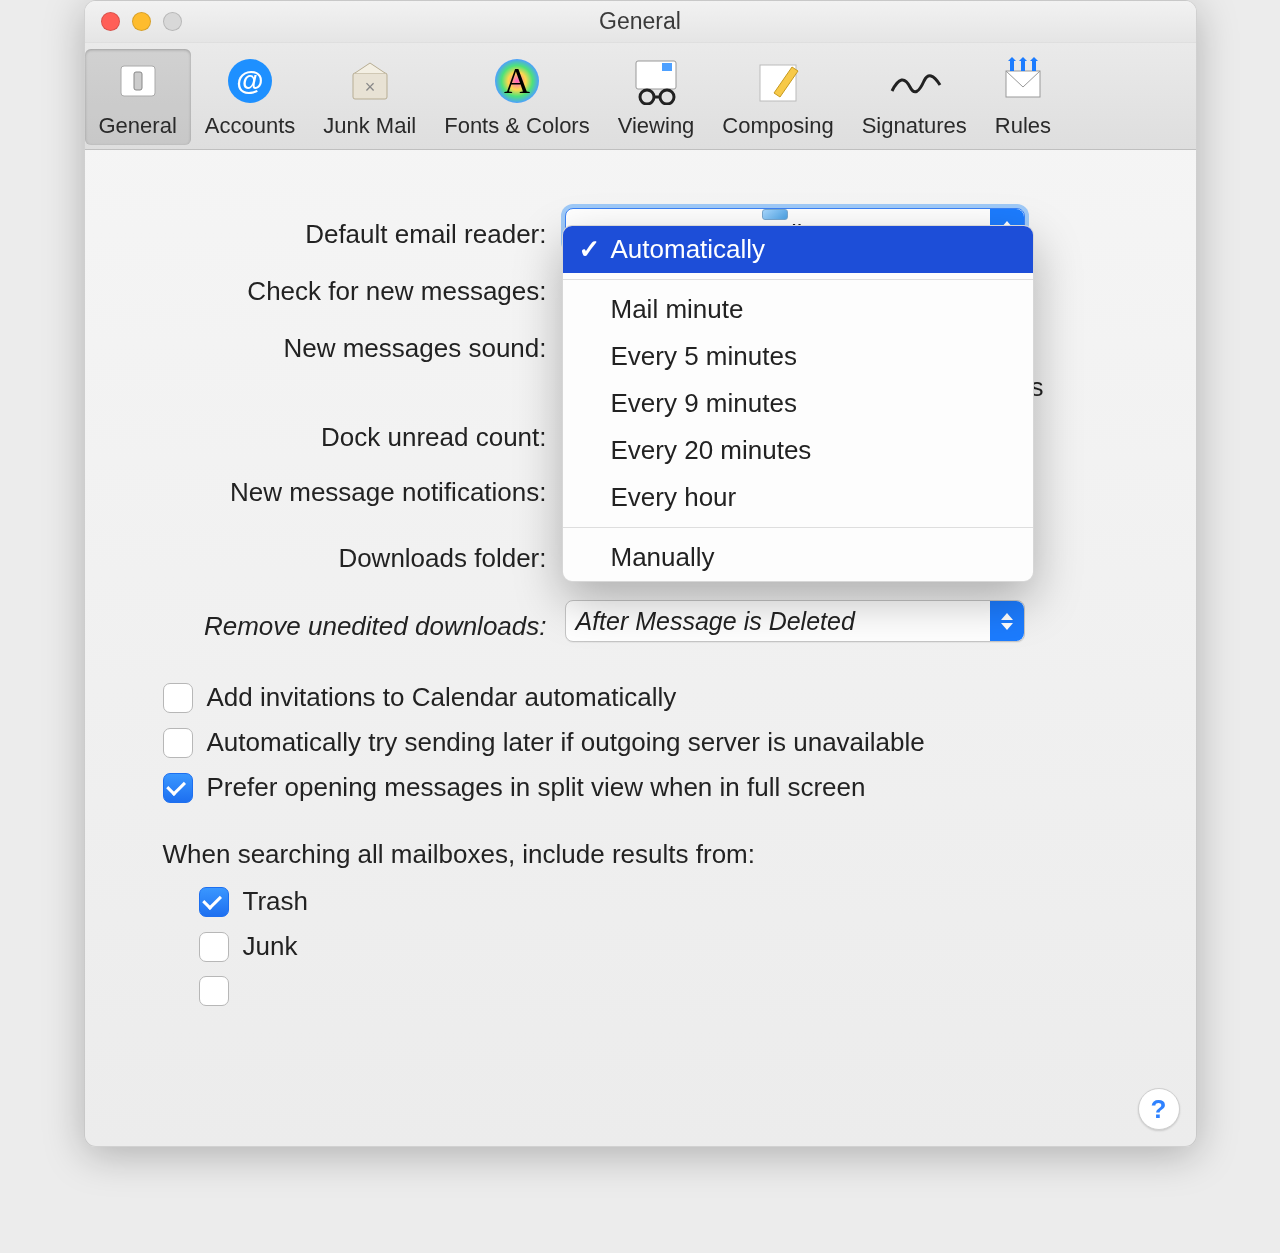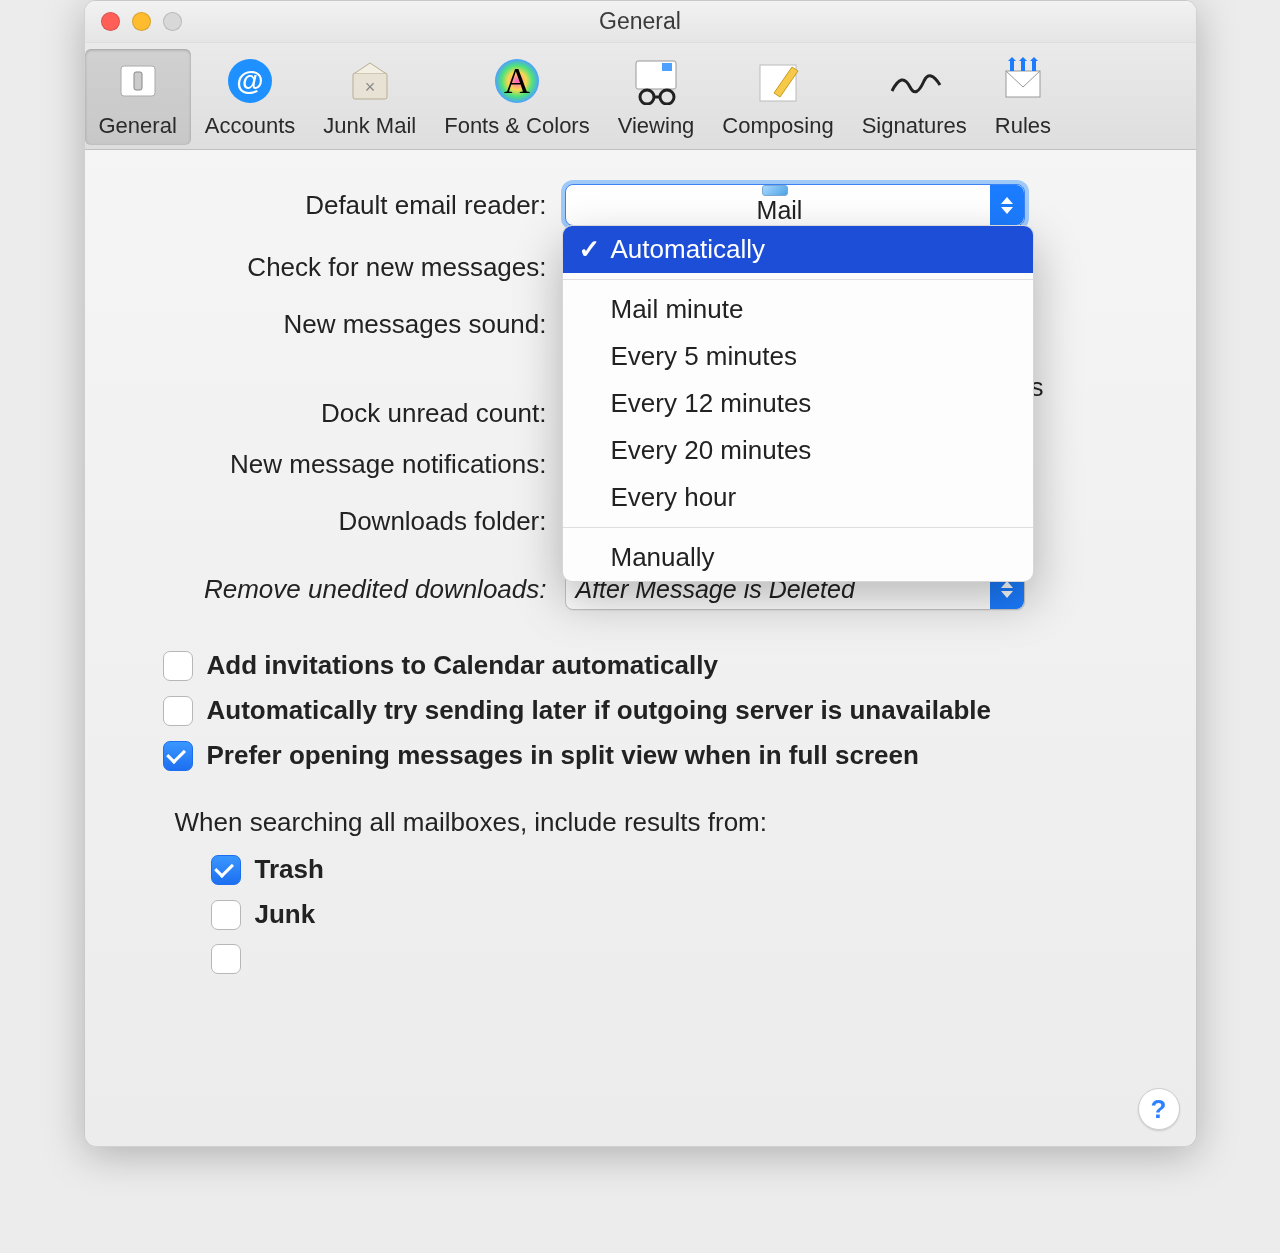--- a/index.html
+++ b/index.html
@@ -74,22 +74,23 @@
     width: 56px; height: 56px;
     display: flex; align-items: center; justify-content: center;
   }
   
   .content {
     padding: 34px 50px 0 50px;
     position: relative;
   }
   .row {
     display: flex;
-    align-items: center;
+    align-items: flex-end;
     margin-bottom: 26px;
+    margin-top: 24px;
   }
   .row-label {
     width: 430px;
     text-align: right;
     padding-right: 18px;
     font-size: 26px;
     color: #222;
   }
   .dropdown {
     flex: 0 0 460px;
@@ -136,21 +137,21 @@
     right: 150px;
     width: 20px;
     height: 42px;
     background: #1c7cff;
     border-top-right-radius: 8px; border-bottom-right-radius: 8px;
     display: flex; flex-direction: column; align-items: center; justify-content: center;
   }
   .peek-arrows .up{width:0;height:0;border-left:5px solid transparent;border-right:5px solid transparent;border-bottom:6px solid #fff;margin-bottom:2px;}
   .peek-arrows .dn{width:0;height:0;border-left:5px solid transparent;border-right:5px solid transparent;border-top:6px solid #fff;}
   
-  .check-row { display: flex; align-items: center; gap: 14px; margin-bottom: 14px; font-size: 26px; font-weight: bold;}
+  .check-row { display: flex; align-items: center; gap: 14px; margin-bottom: 14px; font-size: 26px;}
   .checkbox {
     width: 30px; height: 30px; border-radius: 7px;
     border: 1px solid #b7b7b7; background: #fff;
     display: flex; align-items: center; justify-content: center;
     flex-shrink: 0;
   }
   .checkbox.checked {
     background: linear-gradient(to bottom,#3a97ff,#1d6ff0);
     border-color: #1d6ff0;
   }
@@ -388,21 +389,21 @@
         <span>Automatically try sending later if outgoing server is unavailable</span>
       </div>
       <div class="check-row">
         <div class="checkbox checked"></div>
         <span>Prefer opening messages in split view when in full screen</span>
       </div>
     </div>
 
     <div class="section-gap"></div>
 
-    <div style="margin-left:40px;">
+    <div style="margin-left:28px;">
       <div class="search-label">When searching all mailboxes, include results from:</div>
       <div class="indent">
         <div class="check-row">
           <div class="checkbox checked"></div>
           <span>Trash</span>
         </div>
         <div class="check-row">
           <div class="checkbox"></div>
           <span>Junk</span>
         </div>
@@ -410,21 +411,21 @@
           <div class="checkbox"></div>
         </div>
       </div>
     </div>
 
     <div class="popup">
       <div class="popup-item selected">Automatically</div>
       <div class="popup-sep"></div>
       <div class="popup-item">Mail minute</div>
       <div class="popup-item">Every 5 minutes</div>
-      <div class="popup-item">Every 12 minutes</div>
+      <div class="popup-item">Every 9 minutes</div>
       <div class="popup-item">Every 20 minutes</div>
       <div class="popup-item">Every hour</div>
       <div class="popup-sep"></div>
       <div class="popup-item">Manually</div>
     </div>
 
   </div>
 
   <div class="help-btn">
     <span>?</span>

